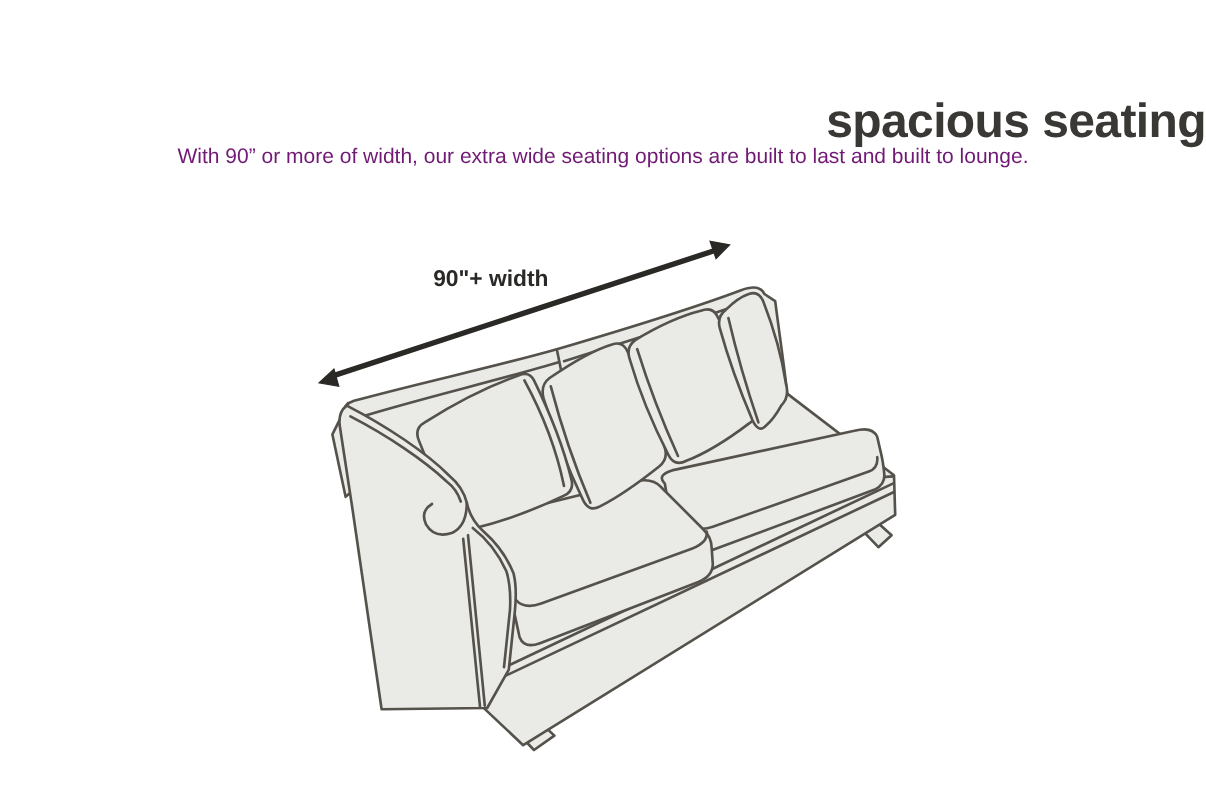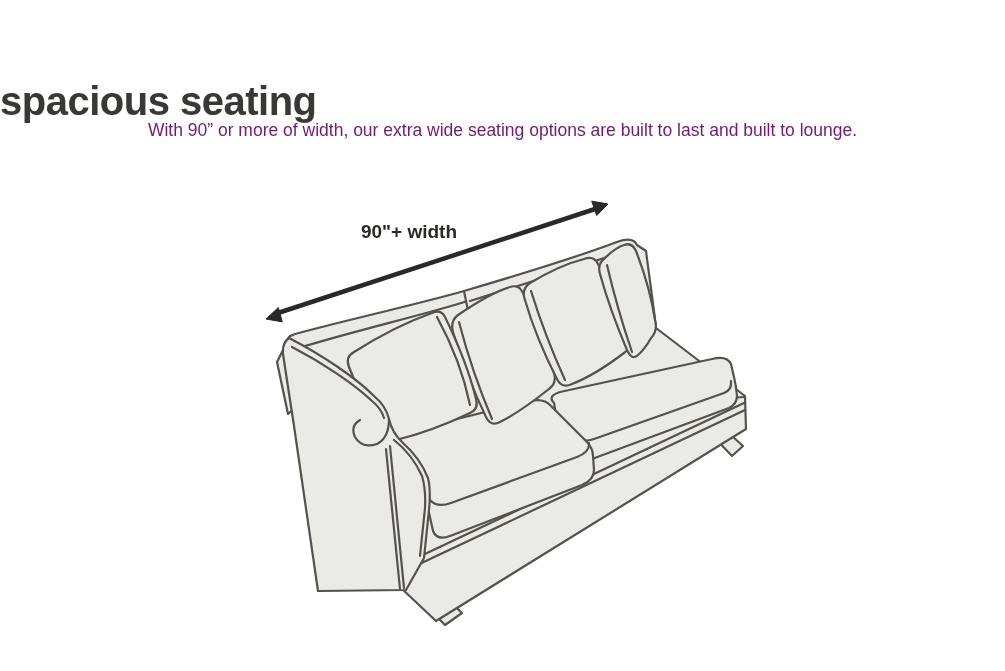--- a/index.html
+++ b/index.html
@@ -1,21 +1,21 @@
 <!DOCTYPE html>
 <html><head>
 <meta charset="utf-8">
 <style>
   html,body{margin:0;padding:0;}
   body{
     width:1005px;height:671px;background:#ffffff;position:relative;overflow:hidden;
     font-family:"Liberation Sans", sans-serif;
   }
   .title{
-    position:absolute;top:52px;left:0;width:100%;text-align:left;
+    position:absolute;top:52px;left:0;width:100%;text-align:right;
     font-size:40px;font-weight:bold;color:#3a3834;letter-spacing:-0.5px;
   }
   .desc{
     position:absolute;top:117px;left:0;width:100%;text-align:center;
     font-size:17.5px;line-height:26px;color:#701a75;
   }
   .diagram-svg{position:absolute;left:0;top:0;}
   .dim-label{font-family:"Liberation Sans", sans-serif;font-size:19px;font-weight:bold;fill:#2b2926;}
 </style>
 </head>

